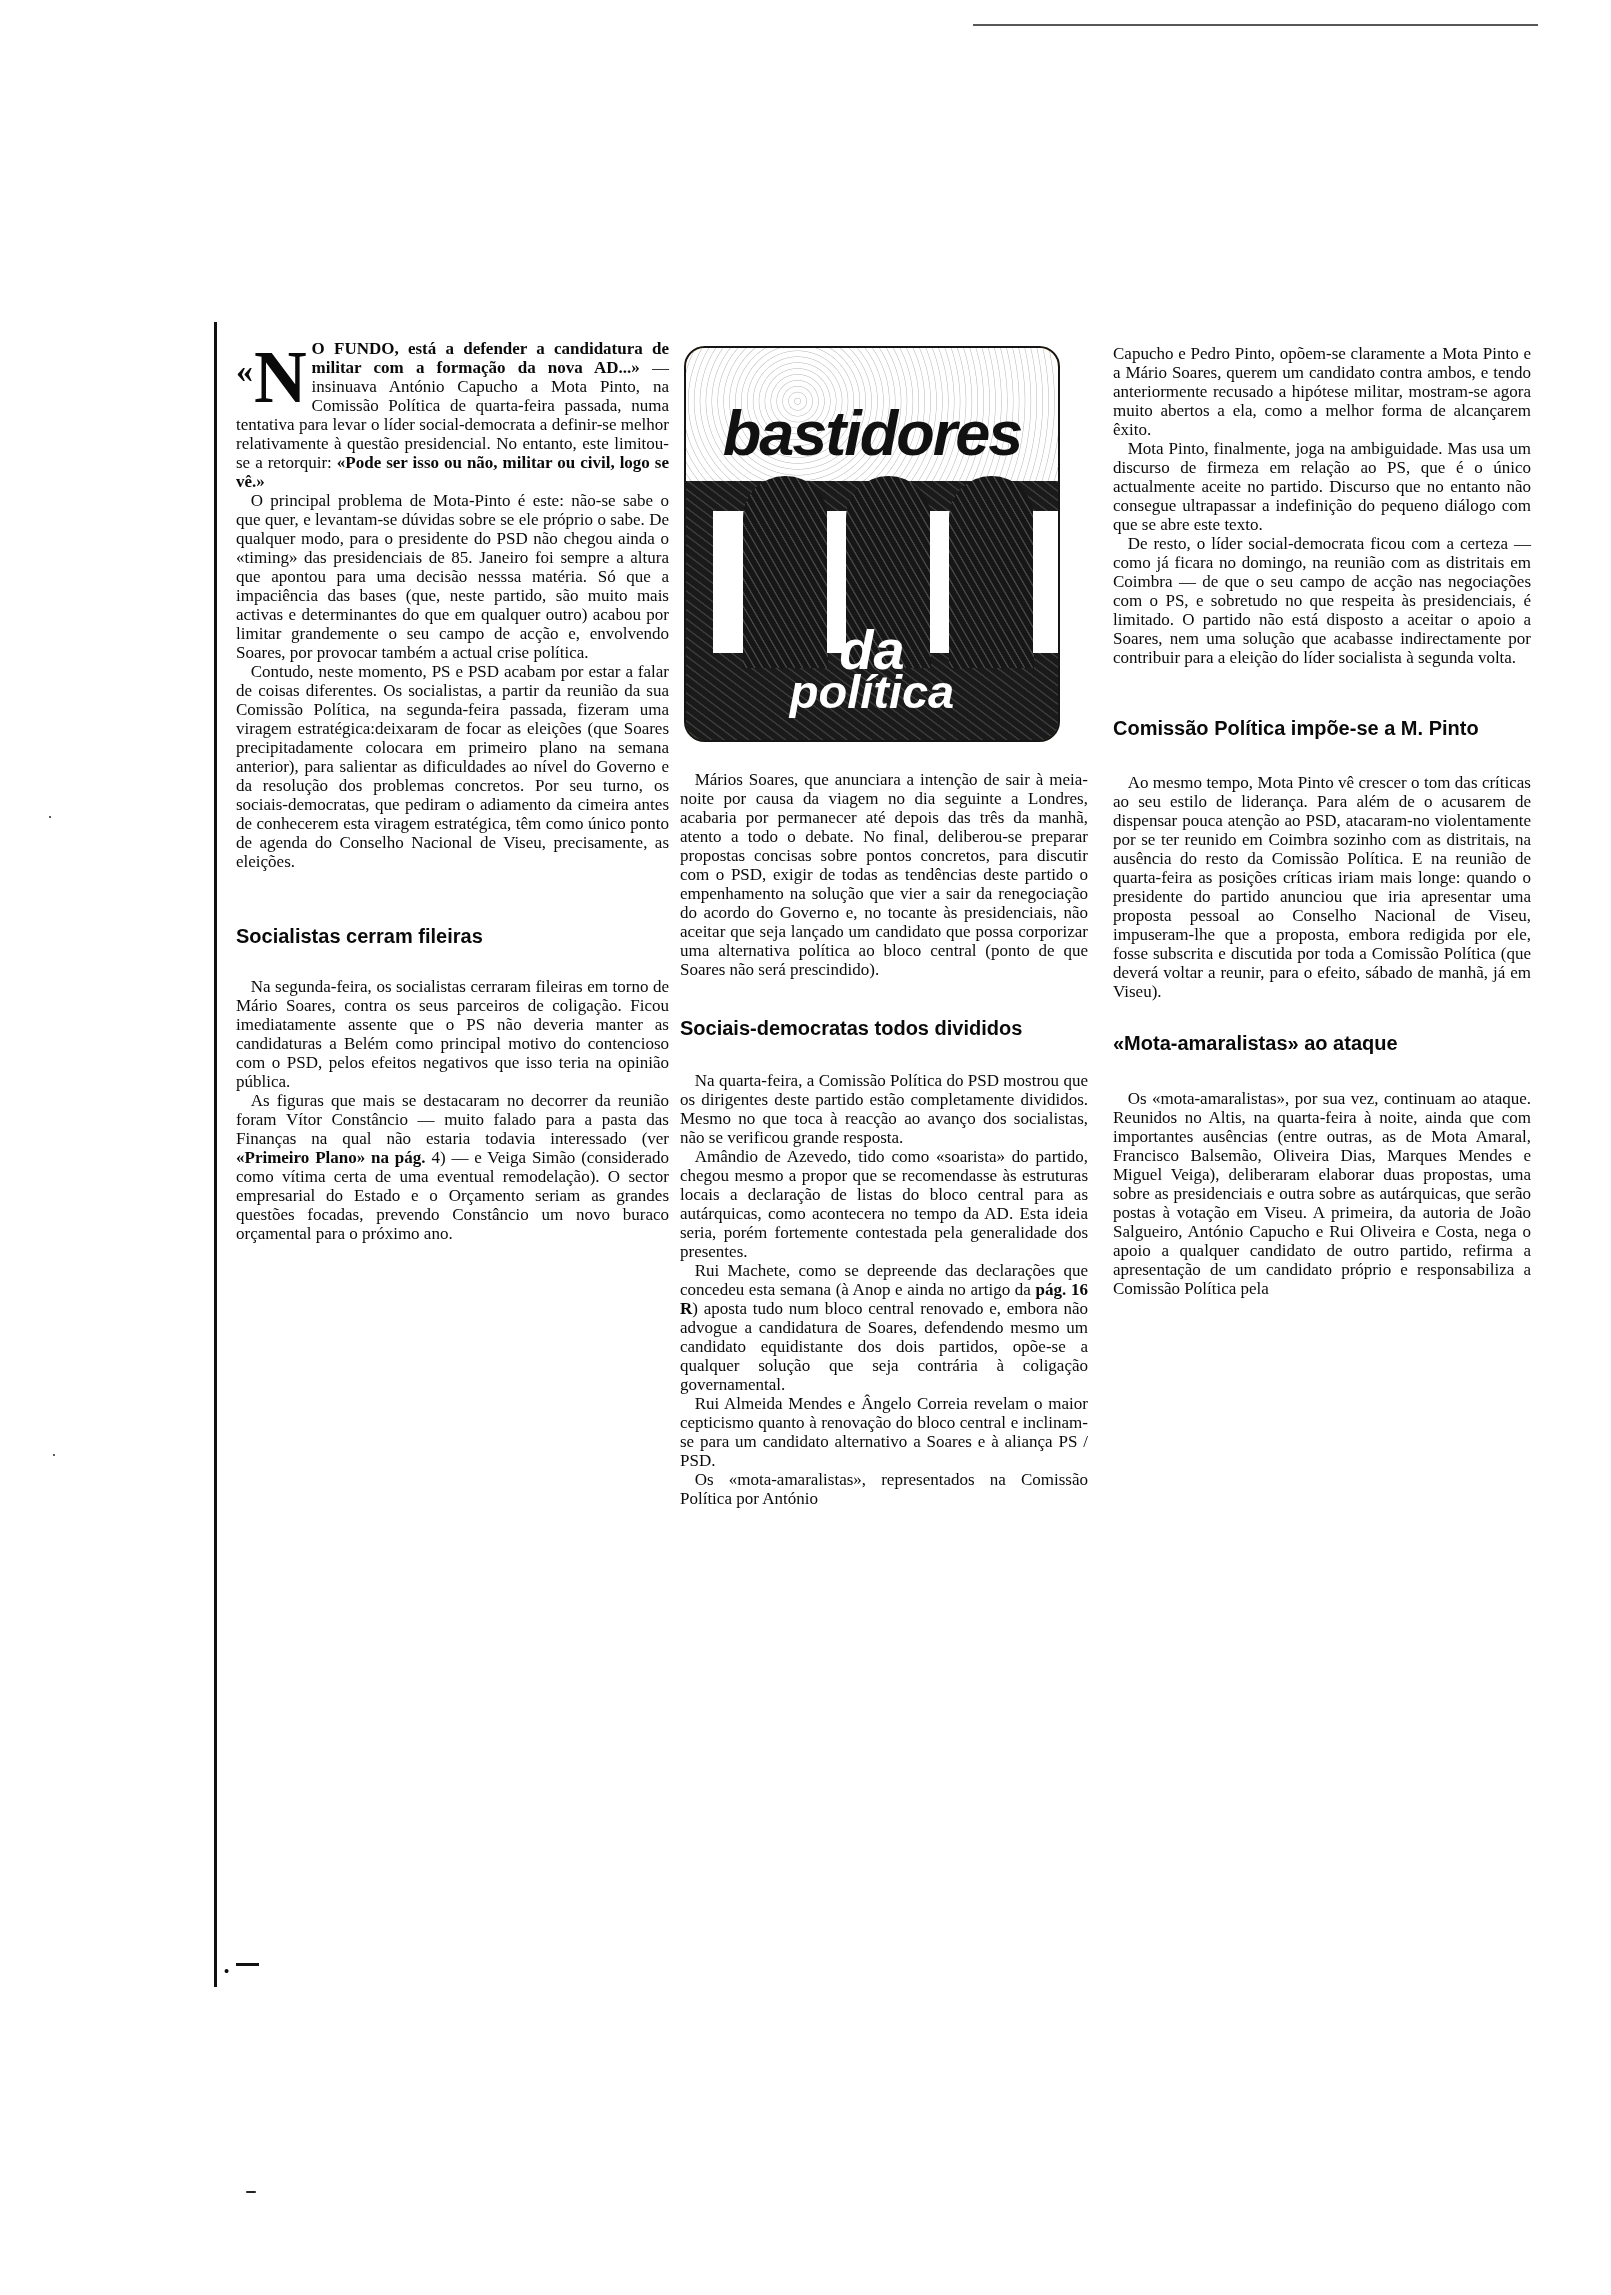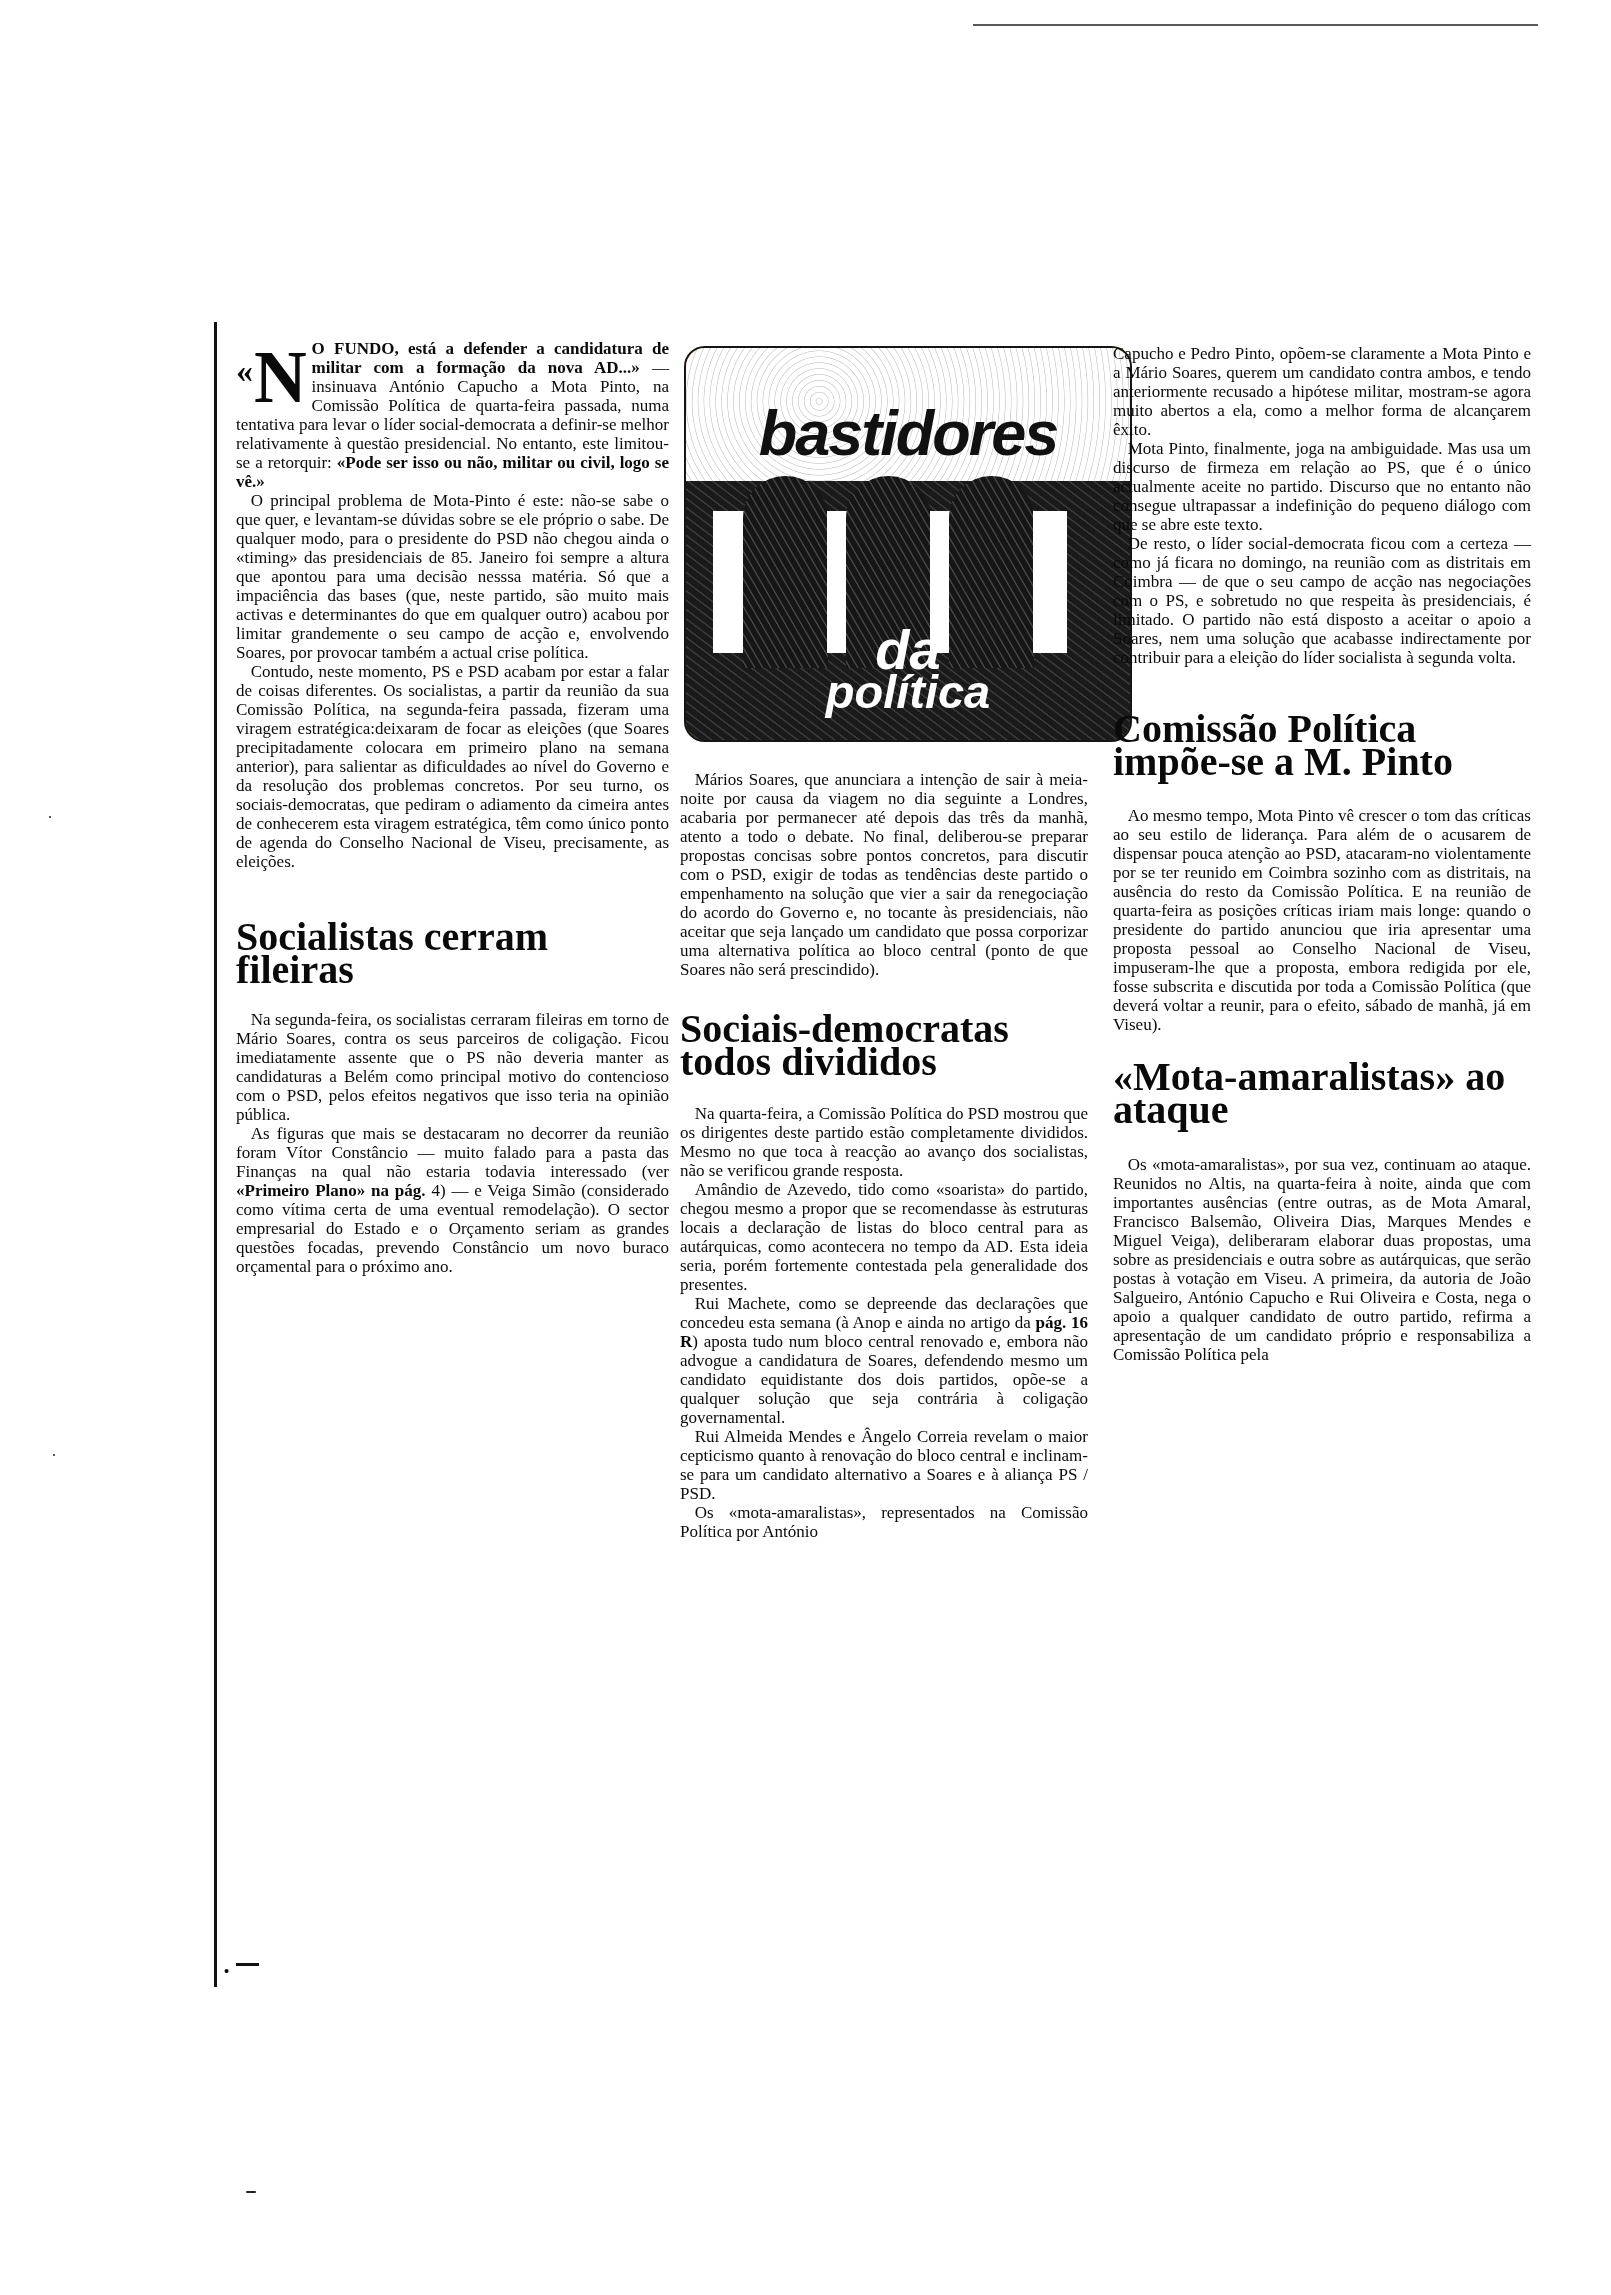--- a/index.html
+++ b/index.html
@@ -13,27 +13,27 @@
   .col2 { left:680px; top:770px; width:408px; }
   .col3 { left:1113px; top:344px; width:418px; }
   .col p { margin:0; text-indent:14.7px; }
   .col p.noindent { text-indent:0; }
   .lead { text-indent:0 !important; }
   .dropcap { float:left; font-size:73px; line-height:58px; margin:2.9px 4.9px -2.9px 0;
              font-family:"Liberation Serif", serif; font-weight:bold; }
   .dropcap .guil { font-size:34px; vertical-align:19.7px; margin-right:1px; }
   .lead-bold { font-weight:bold; }
   .quote-bold { font-weight:bold; }
-  .heading { font-family:Liberation Serif, serif; font-weight:bold; font-size:40px; line-height:33px;
+  .heading { font-family:Liberation Sans, sans-serif; font-weight:bold; font-size:20px; line-height:33px;
              margin:0; text-align:left; letter-spacing:0px; }
   .h-col1 { margin-top:49px; margin-bottom:24px; }
   .h-col2 { margin-top:33px; margin-bottom:26px; }
   .h-col3a { margin-top:45px; margin-bottom:27.5px; }
   .h-col3b { margin-top:26px; margin-bottom:29.5px; }
-  .logo { position:absolute; left:684px; top:346px; width:448px; height:396px; border-radius:20.6px;
+  .logo { position:absolute; left:684px; top:346px; width:376px; height:396px; border-radius:20.6px;
           background:#a16207; overflow:hidden; border:2px solid #151515; box-sizing:border-box; }
   .logo-top { position:absolute; left:0; top:0; width:100%; height:133px;
               background:repeating-radial-gradient(circle at 30% 40%, #fff 0 2.5px, #d8d8d8 2.9px 3.4px, #fff 3.9px 5.9px); }
   .logo-bottom { position:absolute; left:0; top:133px; width:100%; height:263px; background:#1c1c1c;
                  background-image:repeating-linear-gradient(37deg, #1a1a1a 0 2.9px, #3a3a3a 3.4px 4.4px, #1a1a1a 4.9px 7.4px),
                                   repeating-linear-gradient(-53deg, transparent 0 3.9px, rgba(255,255,255,0.08) 4.4px 5.4px, transparent 5.9px 8.8px); }
   .arch { position:absolute; top:-4.9px; width:85px; height:192px; border-radius:42px 42px 0 0; background:#1a1a1a;
           background-image:repeating-linear-gradient(60deg, #161616 0 2.5px, #444 2.9px 3.9px, #161616 4.4px 6.9px); }
   .pillar { position:absolute; top:29.5px; width:34px; height:142px; background:#ffffff; }
   .logo-word1 { position:absolute; left:0; width:100%; top:49px; text-align:center; font-family:"Liberation Sans", sans-serif;

